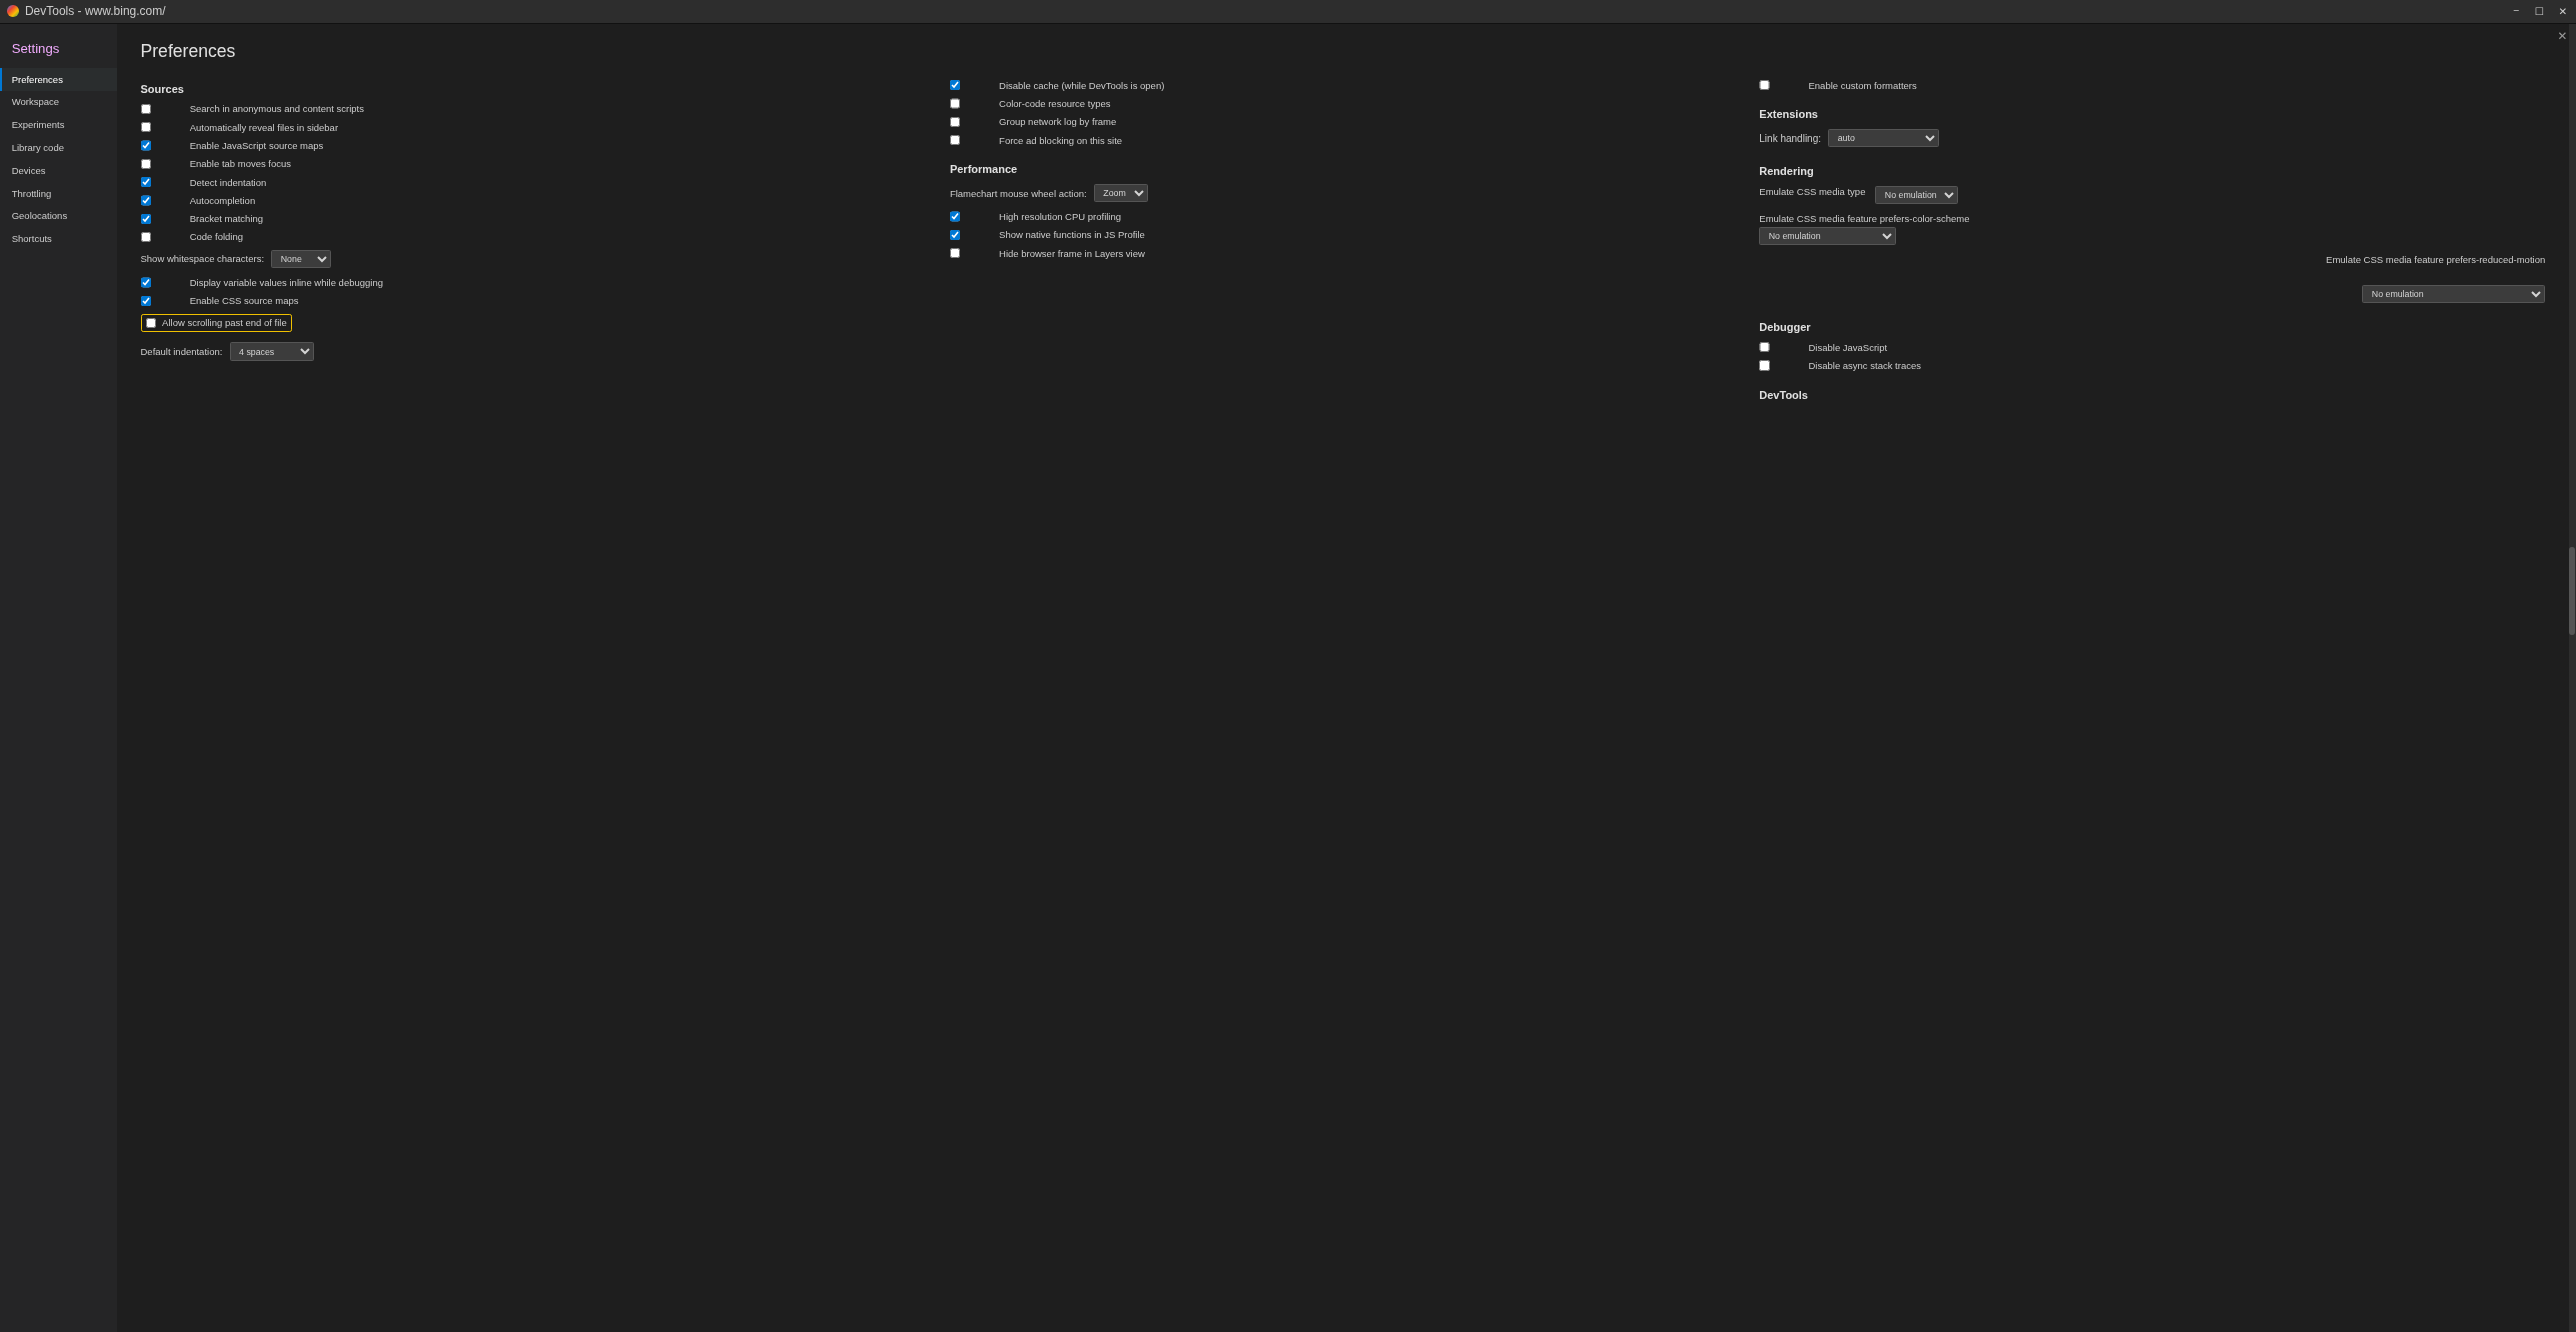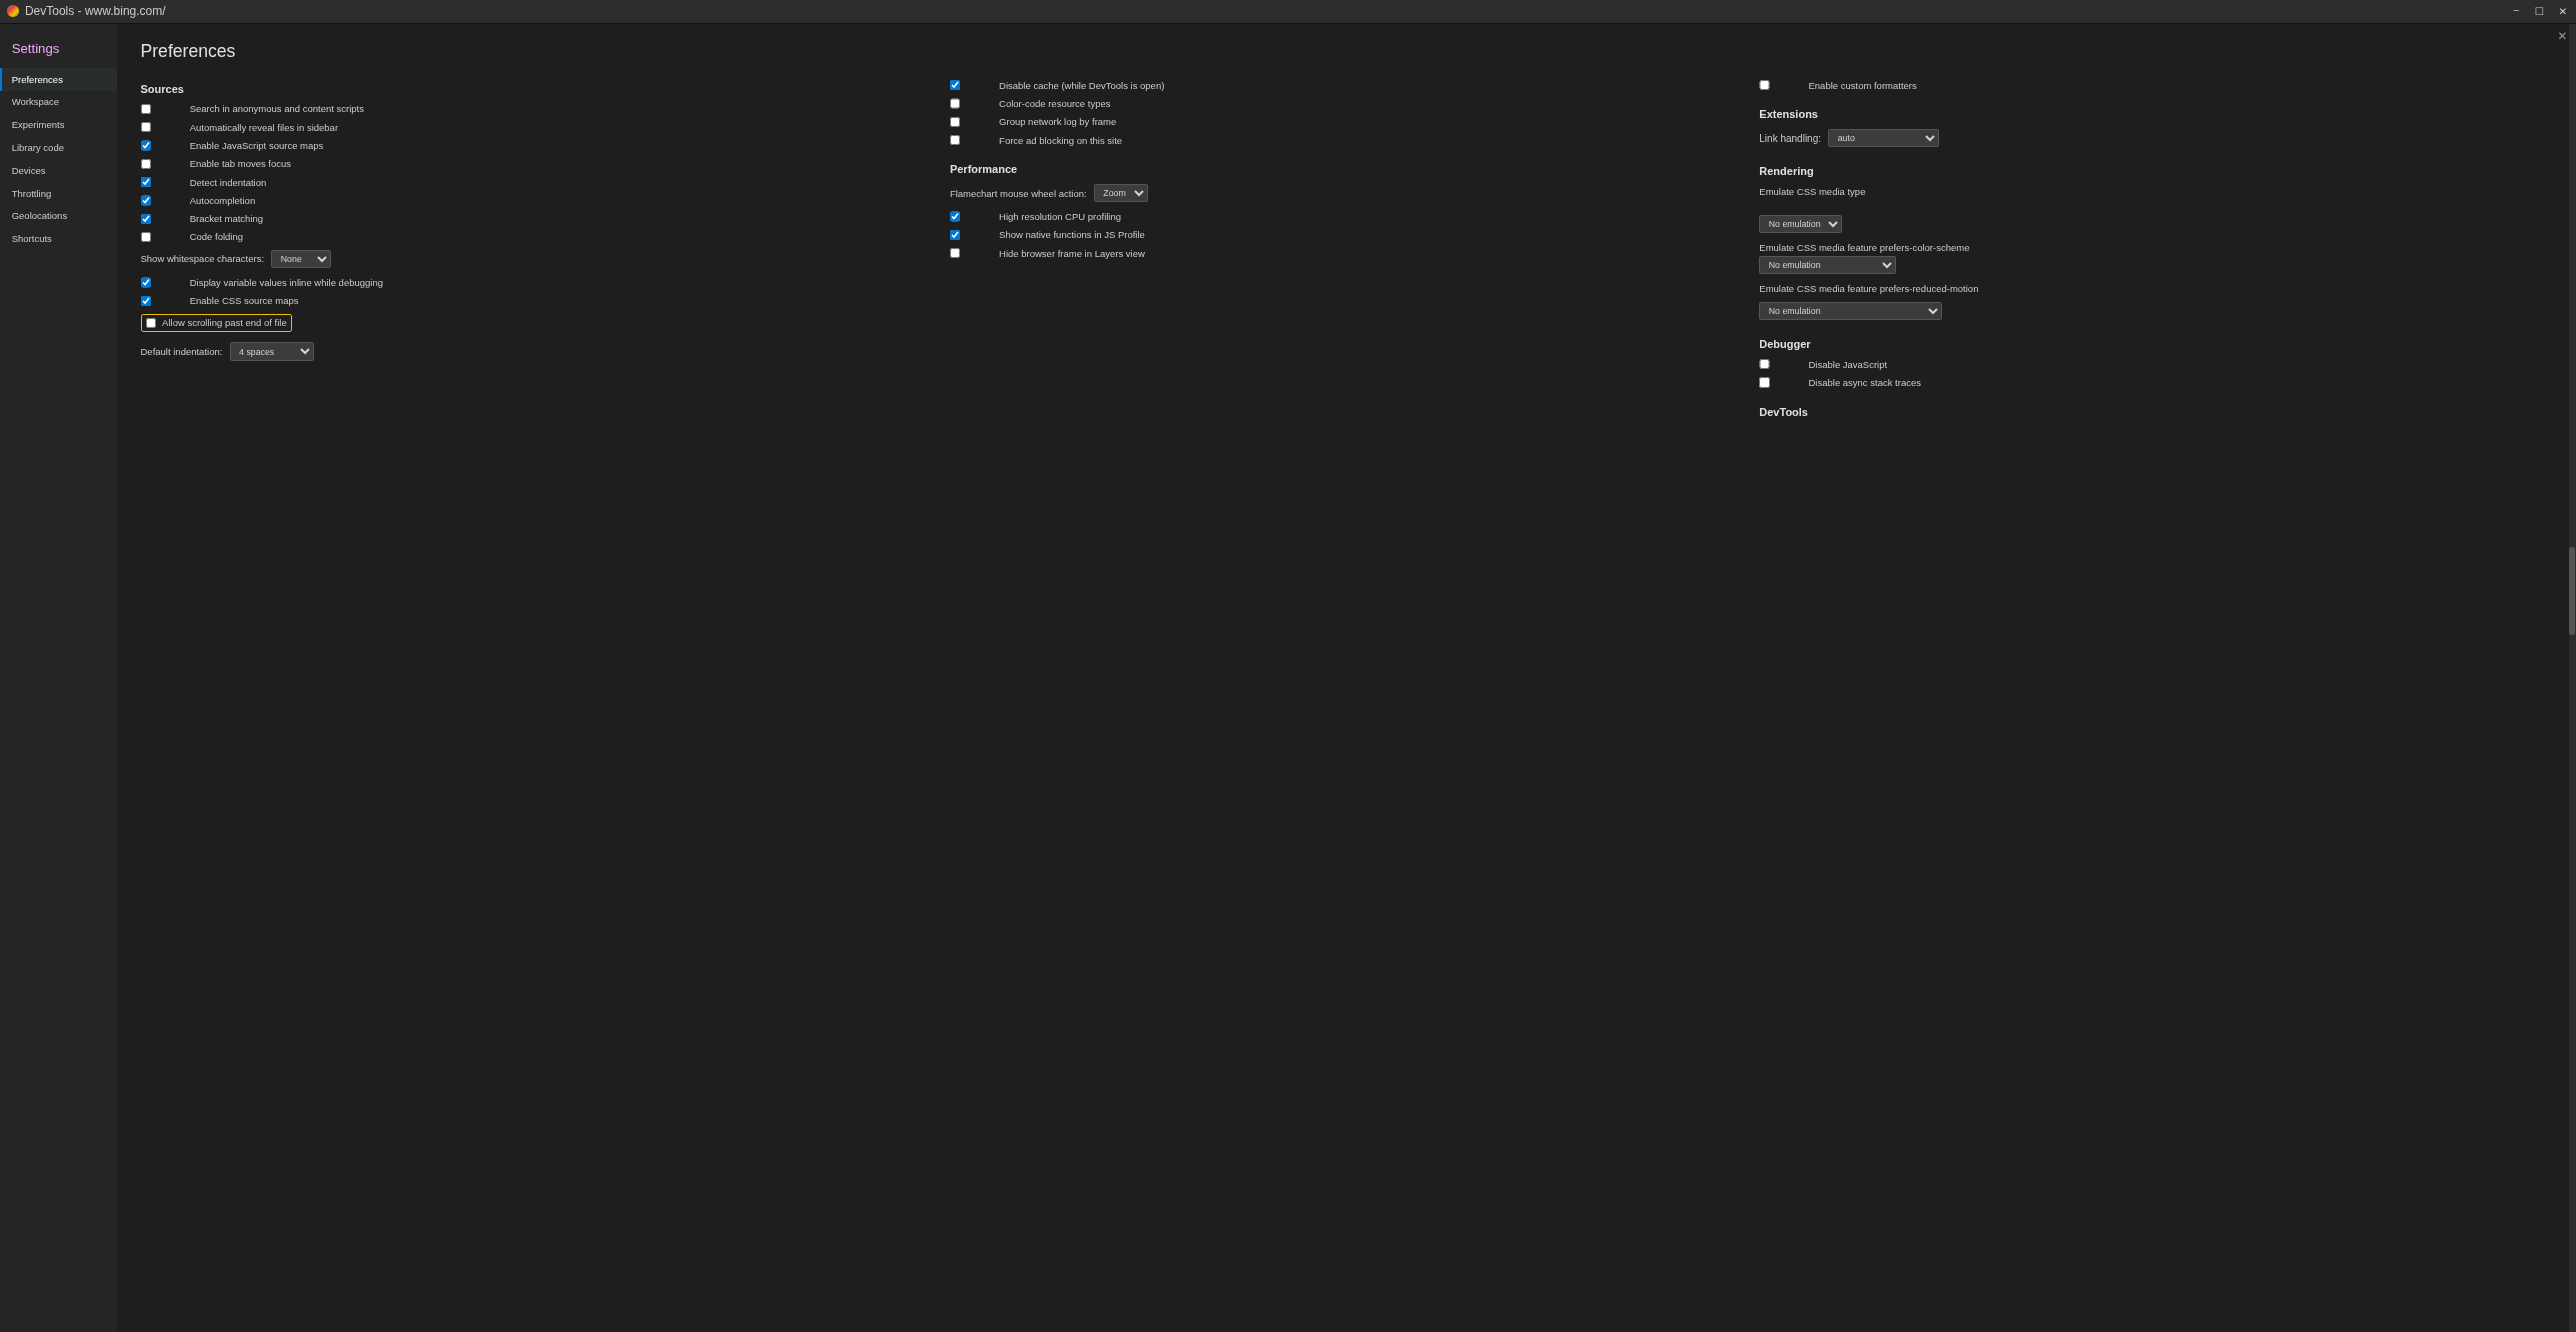--- a/index.html
+++ b/index.html
@@ -422,39 +422,39 @@
                 <option>Open in browser tab</option>
                 <option>Open in sidebar</option>
               </select>
             </div>
           </div>
 
 
           <div class="column-section">
             <div class="section-title">Rendering</div>
 
-            <div class="field-row" style="flex-direction: column; align-items: flex-start; gap:18px;">
+            <div class="field-row" style="flex-direction: row; align-items: flex-start; gap:10px;">
               <label>Emulate CSS media type</label>
               <select>
                 <option>No emulation</option>
                 <option>print</option>
                 <option>screen</option>
               </select>
             </div>
 
             <div class="field-row" style="flex-direction: column; align-items: flex-start; gap:2.9px;">
               <label>Emulate CSS media feature prefers-color-scheme</label>
               <select>
                 <option>No emulation</option>
                 <option>prefers-color-scheme: light</option>
                 <option>prefers-color-scheme: dark</option>
               </select>
             </div>
 
-            <div class="field-row" style="flex-direction: column; align-items: flex-start; gap:8px;">
+            <div class="field-row" style="flex-direction: column; align-items: flex-end; gap:20px;">
               <label>Emulate CSS media feature prefers-reduced-motion</label>
               <select>
                 <option>No emulation</option>
                 <option>prefers-reduced-motion: reduce</option>
                 <option>prefers-reduced-motion: no-preference</option>
               </select>
             </div>
           </div>
 
           <div class="column-section">

